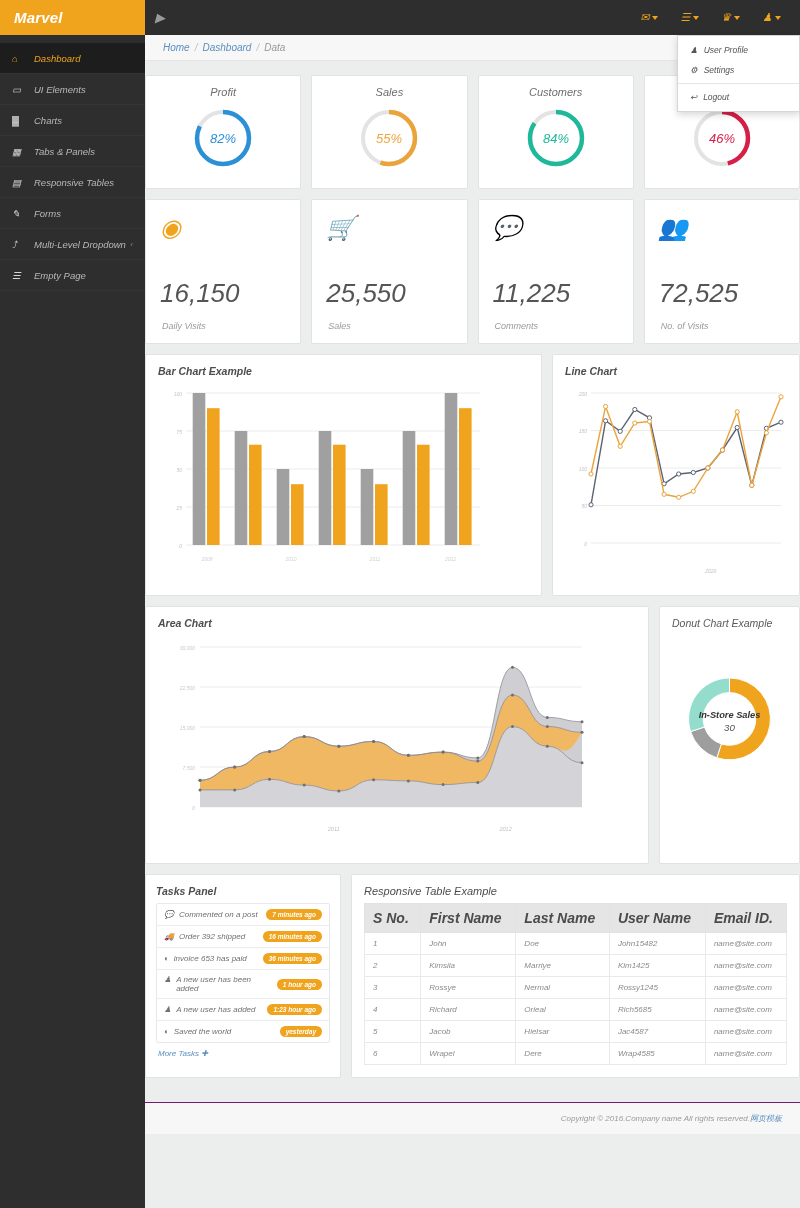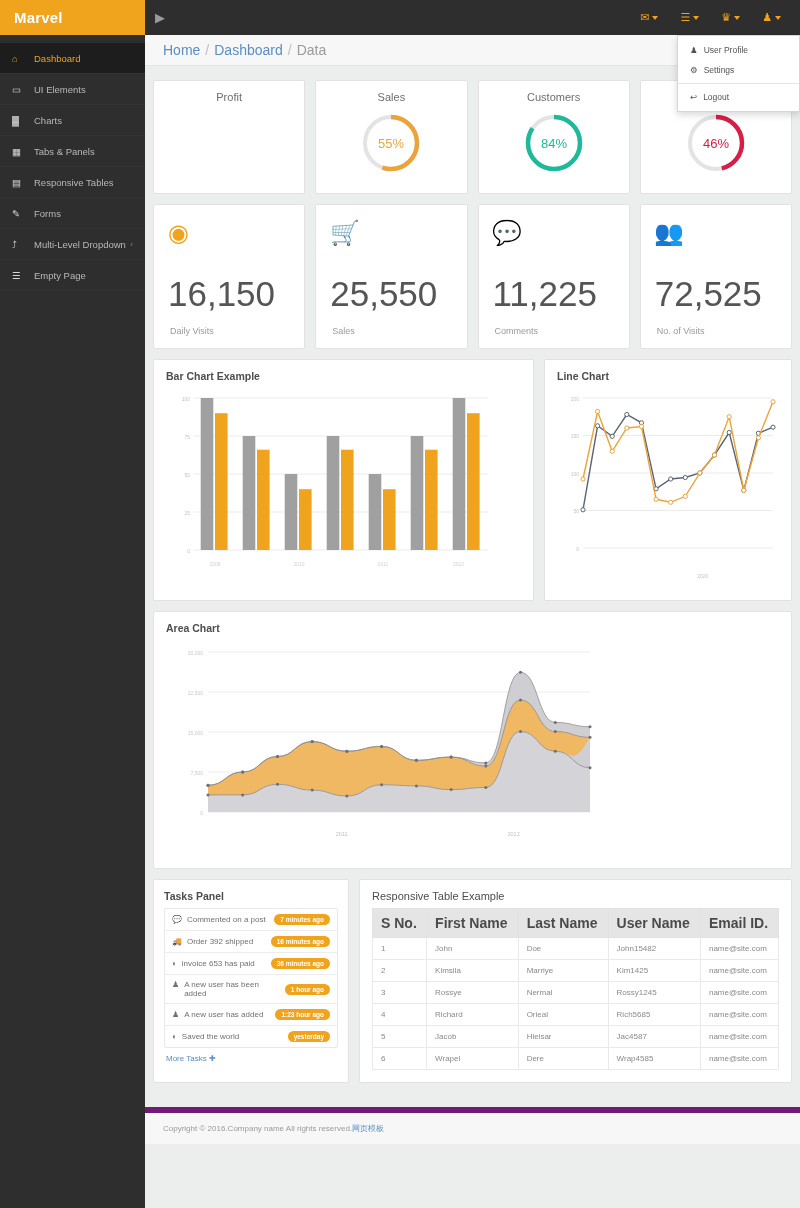--- a/index.html
+++ b/index.html
@@ -2,21 +2,21 @@
 <html><head>
 <meta charset="utf-8">
 <style>
   * { box-sizing: border-box; margin: 0; padding: 0; }
   html, body {
     width: 800px; height: 1208px;
     font-family: "Liberation Sans", sans-serif;
     background: #eceded;
     overflow: hidden;
   }
-  .app { position: relative; width: 800px; height: 904px; }
+  .app { position: relative; width: 800px; height: 904px; font-style: italic; }
 
   
   .sidebar {
     position: absolute; left: 0; top: 0; width: 145px; height: 1208px;
     background: #2e2e2e;
   }
   .brand {
     height: 35px; background: #f0a31c; color: #ffffff;
     display: flex; align-items: center; padding-left: 14px;
     font-size: 15px; font-weight: bold; letter-spacing: .2px;
@@ -72,43 +72,43 @@
   
   .content { position: absolute; left: 145px; top: 35px; width: 655px; height: 1173px; }
   .page-head {
     background: #ffffff; padding: 12px 18px 10px 18px;
     border-bottom: 1px solid #e4e4e4;
   }
   .page-title { font-size: 22px; color: #3d3d3d; font-weight: normal; display: inline; }
   .page-sub { font-size: 12px; color: #9a9a9a; margin-left: 6px; }
   .breadcrumb {
     background: #f7f7f7; border-bottom: 1px solid #e4e4e4;
-    padding: 7px 18px; font-size: 14px; color: #9a9a9a;
+    padding: 7px 18px; font-size: 10px; color: #9a9a9a;
   }
   .breadcrumb a { color: #5a8fc0; text-decoration: none; }
   .breadcrumb .sep { margin: 0 5px; color: #c0c0c0; }
 
-  .body-wrap { padding: 14px 8px; }
+  .body-wrap { padding: 14px 0; }
 
   .row { display: flex; gap: 10px; margin-bottom: 10px; }
   .card {
     background: #ffffff; border: 1px solid #e2e2e2; border-radius: 2px;
   }
 
   
   .gauge-card { flex: 1; padding: 10px 8px 16px; text-align: center; }
   .gauge-title { font-size: 11px; color: #6e6e6e; margin-bottom: 6px; }
   .gauge-wrap { display: flex; justify-content: center; }
 
   
   .stat-card { flex: 1; padding: 16px 14px 14px; height: 145px; position: relative; }
   .stat-icon { font-size: 24px; color: #f0a31c; line-height: 1; }
   .stat-num {
     position: absolute; left: 14px; bottom: 34px;
-    font-size: 35px; color: #555555; font-weight: 300;
+    font-size: 26px; color: #555555; font-weight: 300;
   }
   .stat-label { position: absolute; left: 16px; bottom: 12px; font-size: 9px; color: #9a9a9a; }
 
   
   .chart-card { padding: 10px 12px 12px; }
   .chart-title { font-size: 10.5px; color: #4d4d4d; margin-bottom: 6px; font-weight: bold; }
 
   
   .tasks-card { width: 196px; padding: 10px 10px 8px; }
   .task-list { border: 1px solid #e8e8e8; border-radius: 2px; }
@@ -134,22 +134,22 @@
   thead th {
     text-align: left; padding: 6px 8px; font-size: 14px; color: #4b4b4b;
     border: 1px solid #e2e2e2; font-weight: bold; background: #e5e5e5;
   }
   tbody td {
     padding: 6px 8px; border: 1px solid #e9e9e9; color: #8a8a8a;
   }
 
   
   .footer {
-    border-top: 6px solid #701a75; background: #f7f7f7;
-    padding: 10px 18px; font-size: 8px; color: #9a9a9a;
+    border-top: 1px solid #701a75; background: #f7f7f7;
+    padding: 10px 18px; font-size: 8px; color: #9a9a9a; text-align: right;
   }
   .footer .cn { color: #5a8fc0; }
 
   svg text { font-family: "Liberation Sans", sans-serif; }
 </style>
 </head>
 <body>
 
 <div class="app">
 
@@ -233,20 +233,27 @@
   <div class="content">
 
 
     <div class="breadcrumb" id="breadcrumb"><a>Home</a><span class="sep">/</span><a>Dashboard</a><span class="sep">/</span><a style="color: rgb(154, 154, 154);">Data</a></div>
 
     <div class="body-wrap">
 
       <div class="row" id="gauge-row">
           <div class="card gauge-card">
             <div class="gauge-title">Profit</div>
+            <div class="gauge-wrap">
+              <svg width="68" height="68" viewBox="0 0 68 68">
+                <circle cx="34" cy="34" r="26" fill="none" stroke="#e3e3e3" stroke-width="4"></circle>
+                <circle cx="34" cy="34" r="26" fill="none" stroke="#2c90d6" stroke-width="4.5" stroke-linecap="butt" stroke-dasharray="163.4" stroke-dashoffset="29.4" transform="rotate(-90 34 34)"></circle>
+                <text x="34" y="39" text-anchor="middle" font-size="13" fill="#2c90d6">82%</text>
+              </svg>
+            </div>
           </div>
           <div class="card gauge-card">
             <div class="gauge-title">Sales</div>
             <div class="gauge-wrap">
               <svg width="68" height="68" viewBox="0 0 68 68">
                 <circle cx="34" cy="34" r="26" fill="none" stroke="#e3e3e3" stroke-width="4"></circle>
                 <circle cx="34" cy="34" r="26" fill="none" stroke="#eba43c" stroke-width="4.5" stroke-linecap="butt" stroke-dasharray="163.4" stroke-dashoffset="73.5" transform="rotate(-90 34 34)"></circle>
                 <text x="34" y="39" text-anchor="middle" font-size="13" fill="#eba43c">55%</text>
               </svg>
             </div>
@@ -431,20 +438,34 @@
                 <circle cx="250.4" cy="145.9" r="1.5" fill="#6f6f75"></circle>
                 <circle cx="285.1" cy="149.6" r="1.5" fill="#6f6f75"></circle>
                 <circle cx="319.8" cy="147.5" r="1.5" fill="#6f6f75"></circle>
                 <circle cx="354.5" cy="91.5" r="1.5" fill="#6f6f75"></circle>
                 <circle cx="389.3" cy="111.2" r="1.5" fill="#6f6f75"></circle>
                 <circle cx="424.0" cy="127.7" r="1.5" fill="#6f6f75"></circle>
                 <text x="175.7" y="196" text-anchor="middle" font-size="5.5" fill="#c0c0c0">2011</text>
                 <text x="347.6" y="196" text-anchor="middle" font-size="5.5" fill="#c0c0c0">2012</text>
               </svg></div>
         </div>
+        <div class="card chart-card" style="width:141px;">
+          <div class="chart-title" style="font-weight:normal;color:#5a5a5a;">Donut Chart Example</div>
+          <div id="donut-chart-holder">
+              <div style="display:flex;justify-content:center;padding-top:22px;">
+                <svg width="118" height="118" viewBox="0 0 118 118">
+                  <path d="M59.00,20.00 A42,42 0 1 1 46.02,101.94 L50.66,87.68 A27,27 0 1 0 59.00,35.00 Z" fill="#f0a31c" stroke="#fff" stroke-width="1"></path>
+                  <path d="M46.02,101.94 A42,42 0 0 1 19.06,74.98 L33.32,70.34 A27,27 0 0 0 50.66,87.68 Z" fill="#9e9e9e" stroke="#fff" stroke-width="1"></path>
+                  <path d="M19.06,74.98 A42,42 0 0 1 59.00,20.00 L59.00,35.00 A27,27 0 0 0 33.32,70.34 Z" fill="#94ddcd" stroke="#fff" stroke-width="1"></path>
+                  <text x="59" y="61" text-anchor="middle" font-size="9.5" font-weight="bold" fill="#333">In-Store Sales</text>
+                  <text x="59" y="74" text-anchor="middle" font-size="10" fill="#555">30</text>
+                </svg>
+              </div>
+            </div>
+        </div>
       </div>
 
       <div class="row">
         <div class="card tasks-card">
           <div class="chart-title">Tasks Panel</div>
           <div class="task-list" id="task-list">
               <div class="task-row">
                 <div class="task-left">
                   <span class="task-ico">💬</span>
                   <span>Commented on a post</span>

